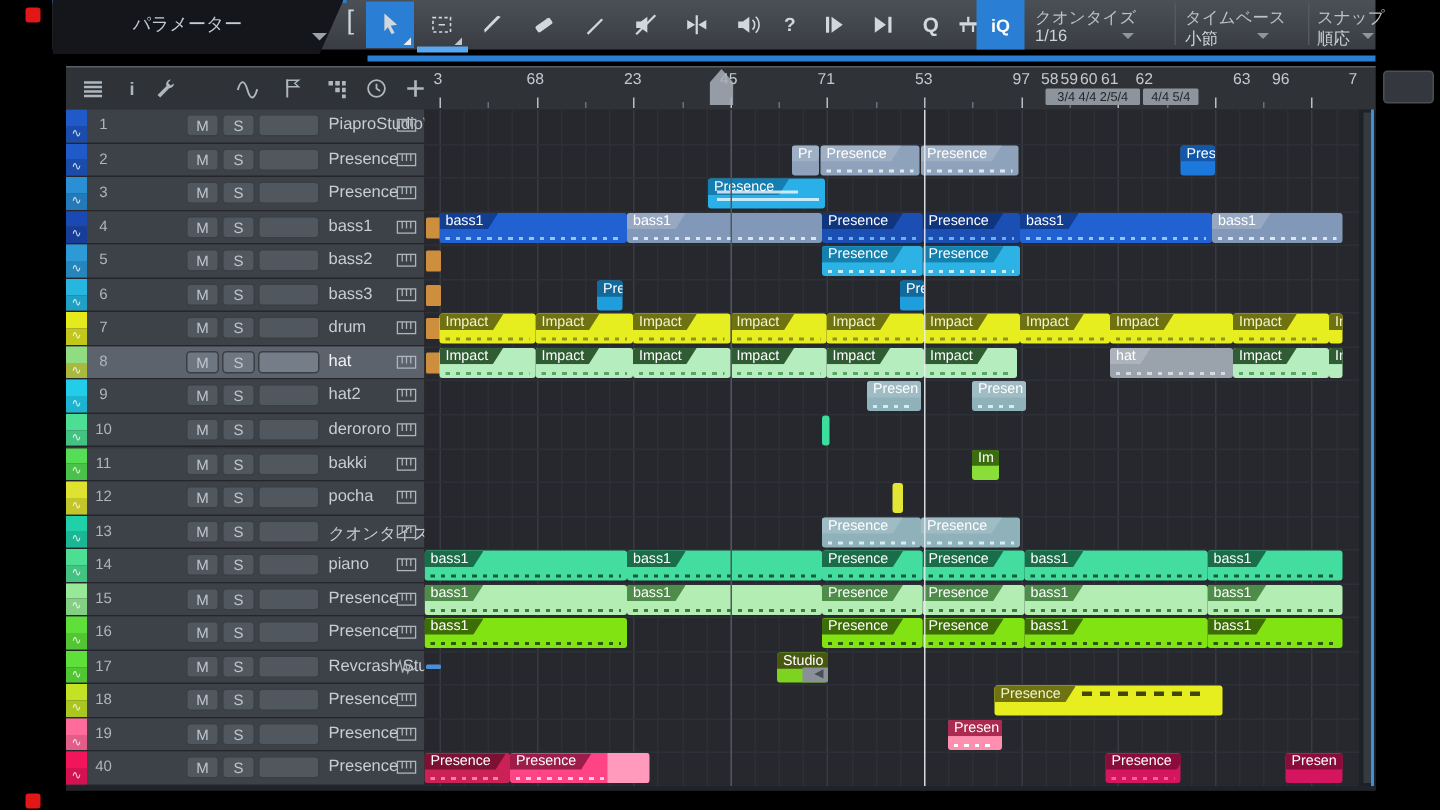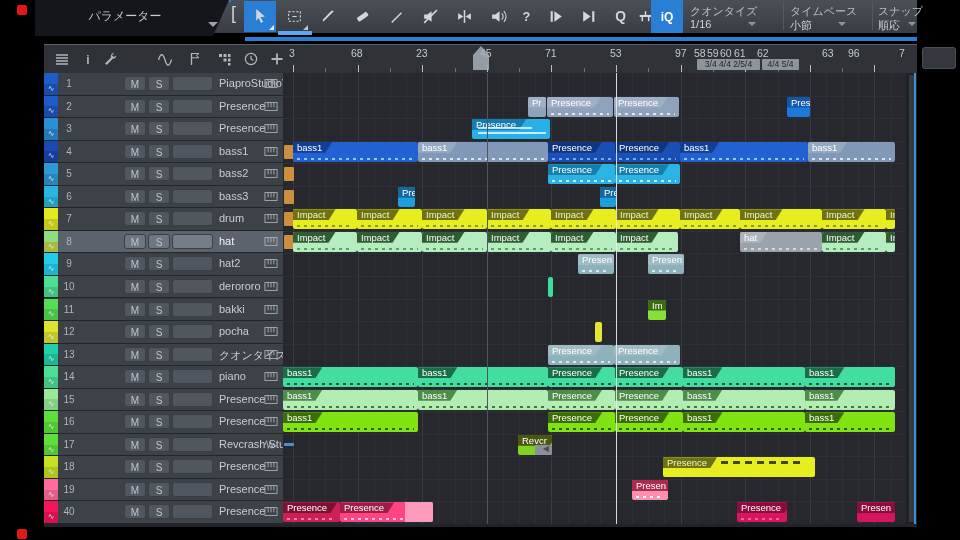--- a/index.html
+++ b/index.html
@@ -900,21 +900,21 @@
       </div>
       <div class="clip" style="left: 400px; width: 122px; top: 339.25px; background: rgb(130, 227, 18);">
         <div class="band" style="background: rgb(60, 109, 6);">bass1</div>
         <div class="dots" style="background: repeating-linear-gradient(90deg, rgb(47, 90, 5) 0px, rgb(47, 90, 5) 3px, transparent 3px, transparent 7px);"></div>
       </div>
       <div class="clip" style="left: 522px; width: 90px; top: 339.25px; background: rgb(130, 227, 18);">
         <div class="band" style="background: rgb(60, 109, 6);">bass1</div>
         <div class="dots" style="background: repeating-linear-gradient(90deg, rgb(47, 90, 5) 0px, rgb(47, 90, 5) 3px, transparent 3px, transparent 7px);"></div>
       </div>
       <div class="clip" style="left: 235px; width: 34px; top: 361.8px; background: rgb(126, 211, 33);">
-        <div class="band" style="background: rgb(73, 87, 15);">Revcr</div>
+        <div class="band" style="background: rgb(73, 87, 15);">Studio</div>
         <div style="position: absolute; right: 0px; top: 10px; width: 50%; height: 10px; background: rgb(138, 144, 153);"></div>
         <div style="position: absolute; right: 3px; top: 9px; color: rgb(74, 79, 85); font-size: 8px;">◀</div>
       </div>
       <div class="clip" style="left: 380px; width: 152px; top: 384.35px; background: rgb(231, 238, 31);">
         <div class="band" style="background: rgb(110, 114, 17); color: rgb(243, 246, 198);">Presence</div>
         <div style="position: absolute; left: 58px; right: 10px; top: 4px; height: 3px; background: repeating-linear-gradient(90deg, rgb(69, 71, 10) 0px, rgb(69, 71, 10) 7px, transparent 7px, transparent 12px);"></div>
       </div>
       <div class="clip" style="left: 349px; width: 36px; top: 406.9px; background: rgb(255, 143, 174);">
         <div class="band" style="background: rgb(170, 42, 80);">Presen</div>
         <div class="dots" style="background: repeating-linear-gradient(90deg, rgb(255, 255, 255) 0px, rgb(255, 255, 255) 3px, transparent 3px, transparent 7px);"></div>

